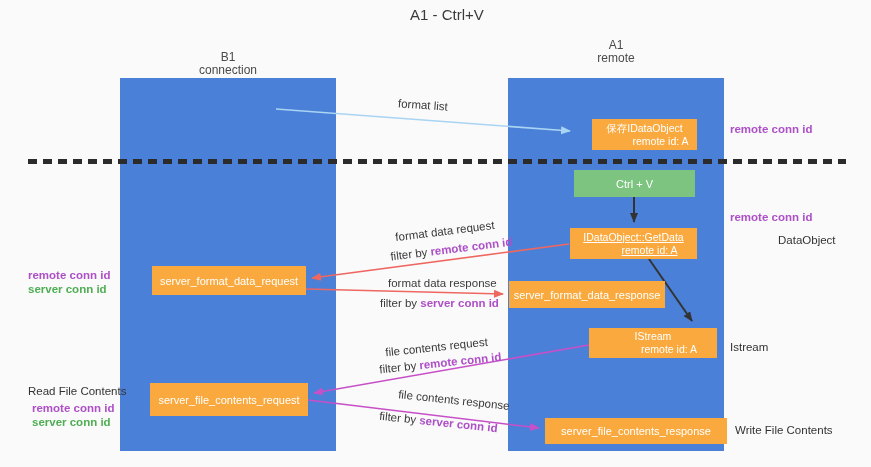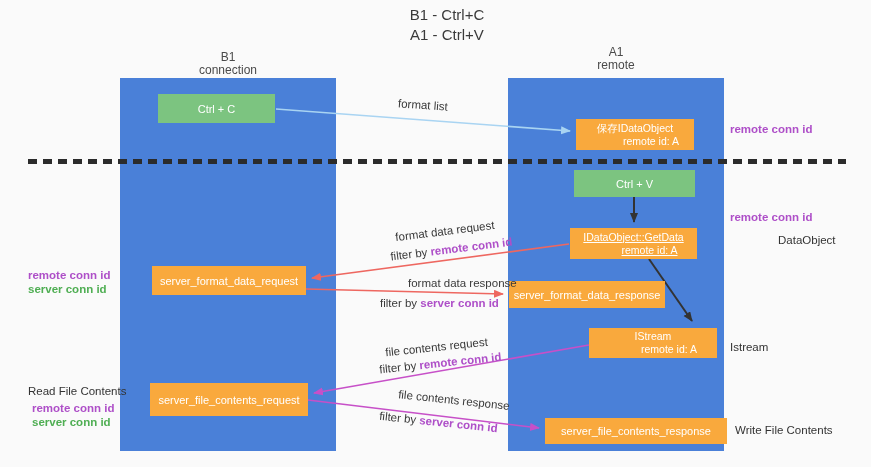--- a/index.html
+++ b/index.html
@@ -10,39 +10,39 @@
   *{margin:0;padding:0;box-sizing:border-box;}
   html,body{background:var(--background);}
   body{font-family:"Liberation Sans",sans-serif;}
   .canvas{position:relative;width:871px;height:467px;background:var(--background);overflow:hidden;}
 
   .title{position:absolute;left:297px;top:5px;width:300px;text-align:center;
          font-size:15px;line-height:20px;color:#3a3a3a;}
 
   .col-header{position:absolute;width:160px;text-align:center;font-size:12px;line-height:13px;color:#4a4a4a;}
   .col-header.left{left:148px;top:51px;}
-  .col-header.right{left:536px;top:46px;}
+  .col-header.right{left:536px;top:39px;}
 
   .lane{position:absolute;top:78px;height:373px;background:var(--column-blue);}
   .lane.left{left:120px;width:216px;}
   .lane.right{left:508px;width:216px;}
 
   .dashline{position:absolute;left:28px;top:159px;width:818px;height:5px;
     background:repeating-linear-gradient(90deg,var(--dash-line) 0 9px,transparent 9px 15px);}
 
   .node{position:absolute;display:flex;flex-direction:column;align-items:center;justify-content:center;
         color:#fff;text-align:center;}
   .node.green{background:var(--box-green);}
   .node.orange{background:var(--box-orange);}
   .node .l1{font-size:10.5px;line-height:13px;}
   .node .l2{font-size:10.5px;line-height:13px;margin-left:32px;}
   .node .single{font-size:11px;}
 
   .n-ctrl-c{left:158px;top:94px;width:117px;height:29px;}
-  .n-save{left:576px;top:119px;width:118px;height:31px;}
+  .n-save{left:592px;top:119px;width:105px;height:31px;}
   .n-ctrl-v{left:574px;top:170px;width:121px;height:27px;}
   .n-getdata{left:570px;top:228px;width:127px;height:31px;text-decoration:underline;}
   .n-sfdreq{left:152px;top:266px;width:154px;height:29px;}
   .n-sfdresp{left:509px;top:281px;width:156px;height:27px;}
   .n-istream{left:589px;top:328px;width:128px;height:30px;}
   .n-sfcreq{left:150px;top:383px;width:158px;height:33px;}
   .n-sfcresp{left:545px;top:418px;width:182px;height:26px;}
 
   .side{position:absolute;font-size:11.5px;color:#333;}
   .side.purple{color:var(--text-purple);font-weight:bold;}
@@ -60,21 +60,20 @@
   .mk-black{fill:var(--arrow-black);}
   .mk-red{fill:var(--arrow-red);}
   .mk-magenta{fill:var(--arrow-magenta);}
 </style>
 </head>
 <body>
 
 <div class="canvas">
 
   <div class="title">
-    <div>B1 - Ctrl+C</div>
     <div>A1 - Ctrl+V</div>
   </div>
 
   <div class="col-header left">
     <div>B1</div>
     <div>connection</div>
   </div>
   <div class="col-header right">
     <div>A1</div>
     <div>remote</div>
@@ -102,23 +101,20 @@
     </defs>
     <line class="arw-lightblue" x1="276" y1="109" x2="570" y2="131" marker-end="url(#mk-lb)"></line>
     <line class="arw-black" x1="634" y1="197" x2="634" y2="222" marker-end="url(#mk-bk)"></line>
     <line class="arw-red" x1="569" y1="244" x2="312" y2="278" marker-end="url(#mk-rd)"></line>
     <line class="arw-red" x1="306" y1="289" x2="503" y2="294" marker-end="url(#mk-rd)"></line>
     <line class="arw-black" x1="649" y1="259" x2="692" y2="321" marker-end="url(#mk-bk)"></line>
     <line class="arw-magenta" x1="589" y1="345" x2="314" y2="393" marker-end="url(#mk-mg)"></line>
     <line class="arw-magenta" x1="308" y1="400" x2="539" y2="428" marker-end="url(#mk-mg)"></line>
   </svg>
 
-  <div class="node green n-ctrl-c">
-    <div class="single">Ctrl + C</div>
-  </div>
 
   <div class="node orange n-save">
     <div class="l1">保存IDataObject</div>
     <div class="l2">remote id: A</div>
   </div>
 
   <div class="node green n-ctrl-v">
     <div class="single">Ctrl + V</div>
   </div>
 
@@ -160,21 +156,21 @@
   <div class="side purple" style="left:32px;top:402px;">remote conn id</div>
   <div class="side green" style="left:32px;top:416px;">server conn id</div>
 
   <div class="alabel" style="left:398px;top:99px;transform:rotate(4deg);">format list</div>
 
   <div class="alabel" style="left:395px;top:225px;transform:rotate(-7deg);">format data request</div>
   <div class="alabel" style="left:390px;top:243px;transform:rotate(-7deg);">
     <span>filter by </span><span class="kw">remote conn id</span>
   </div>
 
-  <div class="alabel" style="left:408px;top:277px;text-align:center;">format data response</div>
+  <div class="alabel" style="left:388px;top:277px;text-align:center;">format data response</div>
   <div class="alabel" style="left:380px;top:297px;">
     <span>filter by </span><span class="kw">server conn id</span>
   </div>
 
   <div class="alabel" style="left:385px;top:341px;transform:rotate(-6deg);">file contents request</div>
   <div class="alabel" style="left:379px;top:357px;transform:rotate(-6deg);">
     <span>filter by </span><span class="kw">remote conn id</span>
   </div>
 
   <div class="alabel" style="left:398px;top:394px;transform:rotate(6deg);">file contents response</div>

